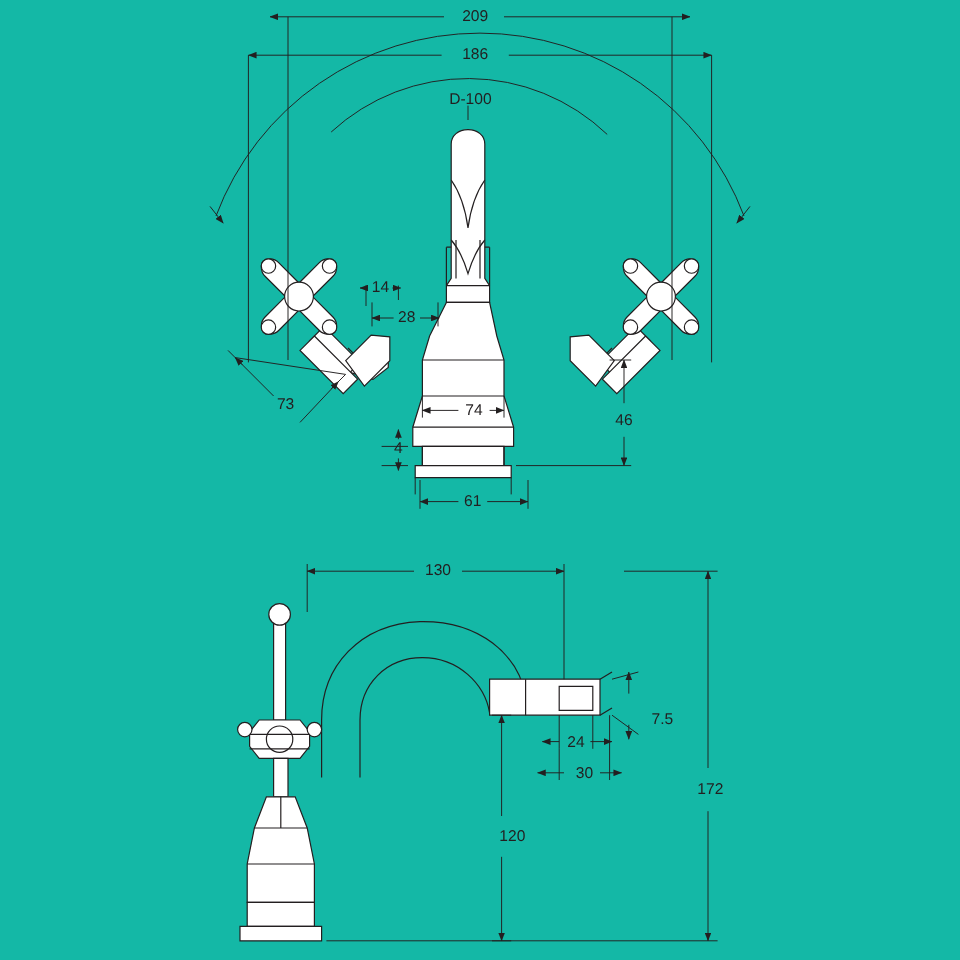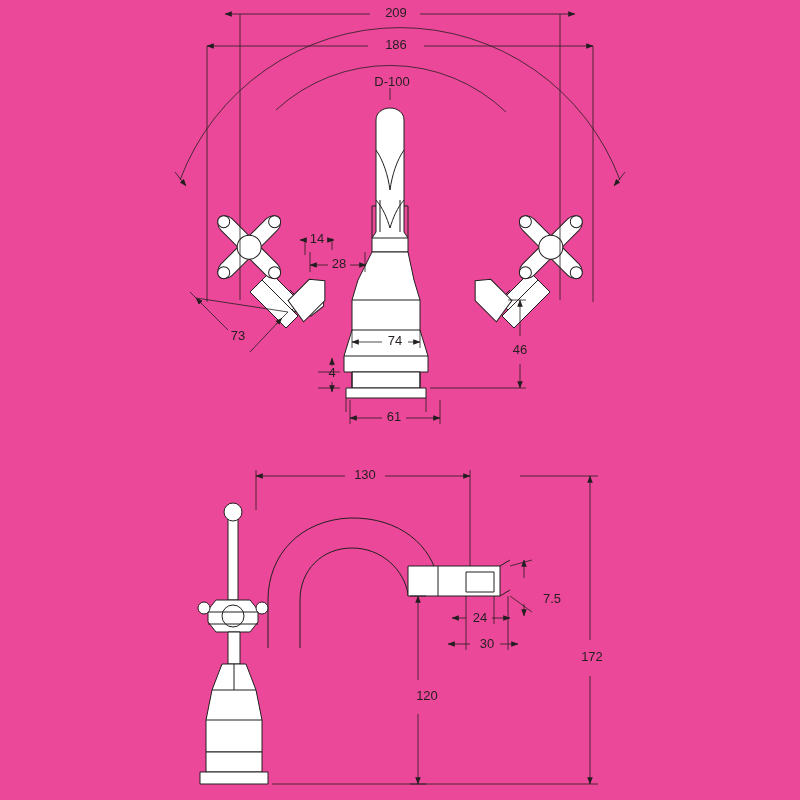--- a/index.html
+++ b/index.html
@@ -7,21 +7,21 @@
     padding: 0;
     background: #ffffff;
   }
   body {
     font-family: "Liberation Sans", sans-serif;
   }
   #stage {
     position: relative;
     width: 800px;
     height: 800px;
-    background: #ec4899;
+    background: #14b8a6;
     overflow: hidden;
   }
   svg.drawing {
     position: absolute;
     top: 0;
     left: 0;
     width: 800px;
     height: 800px;
   }
   .thin {

